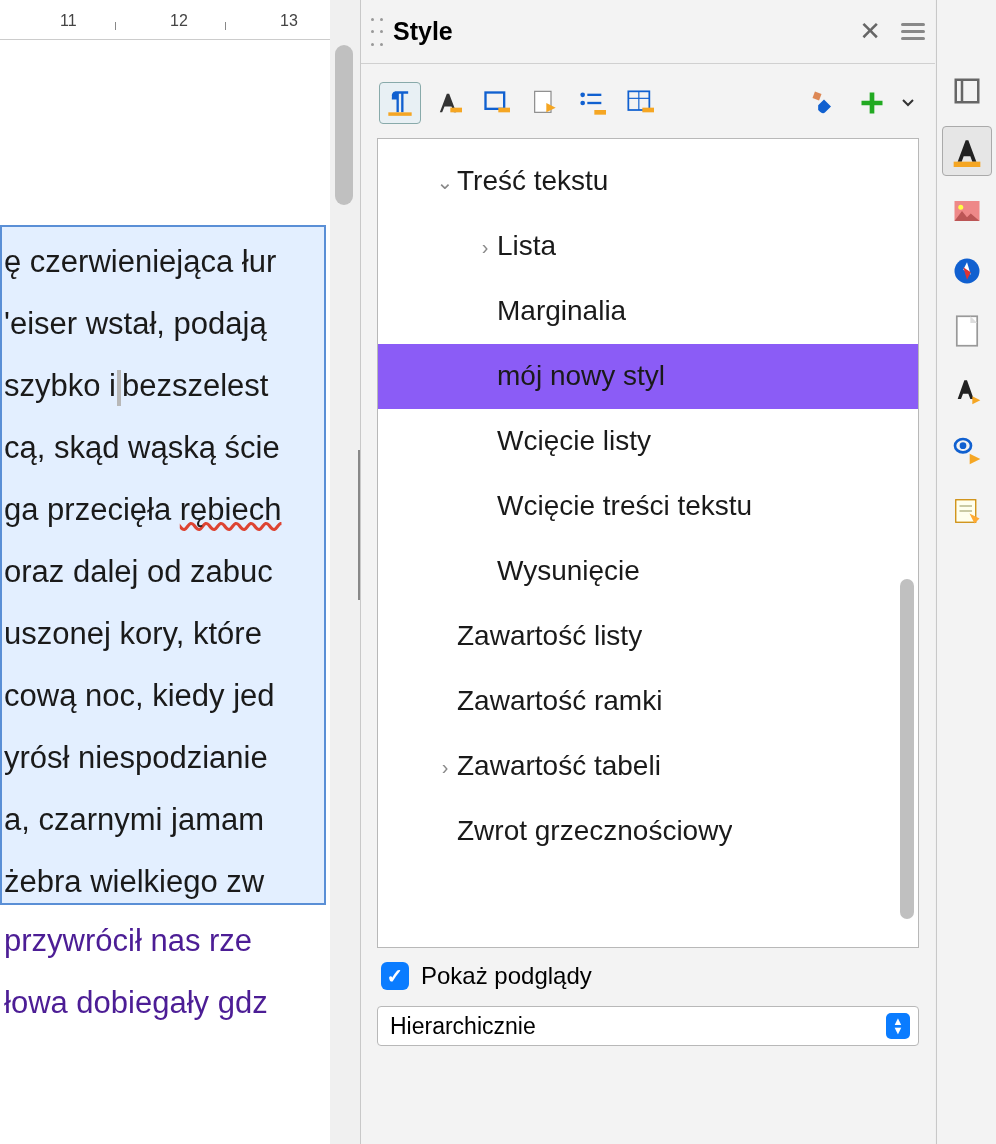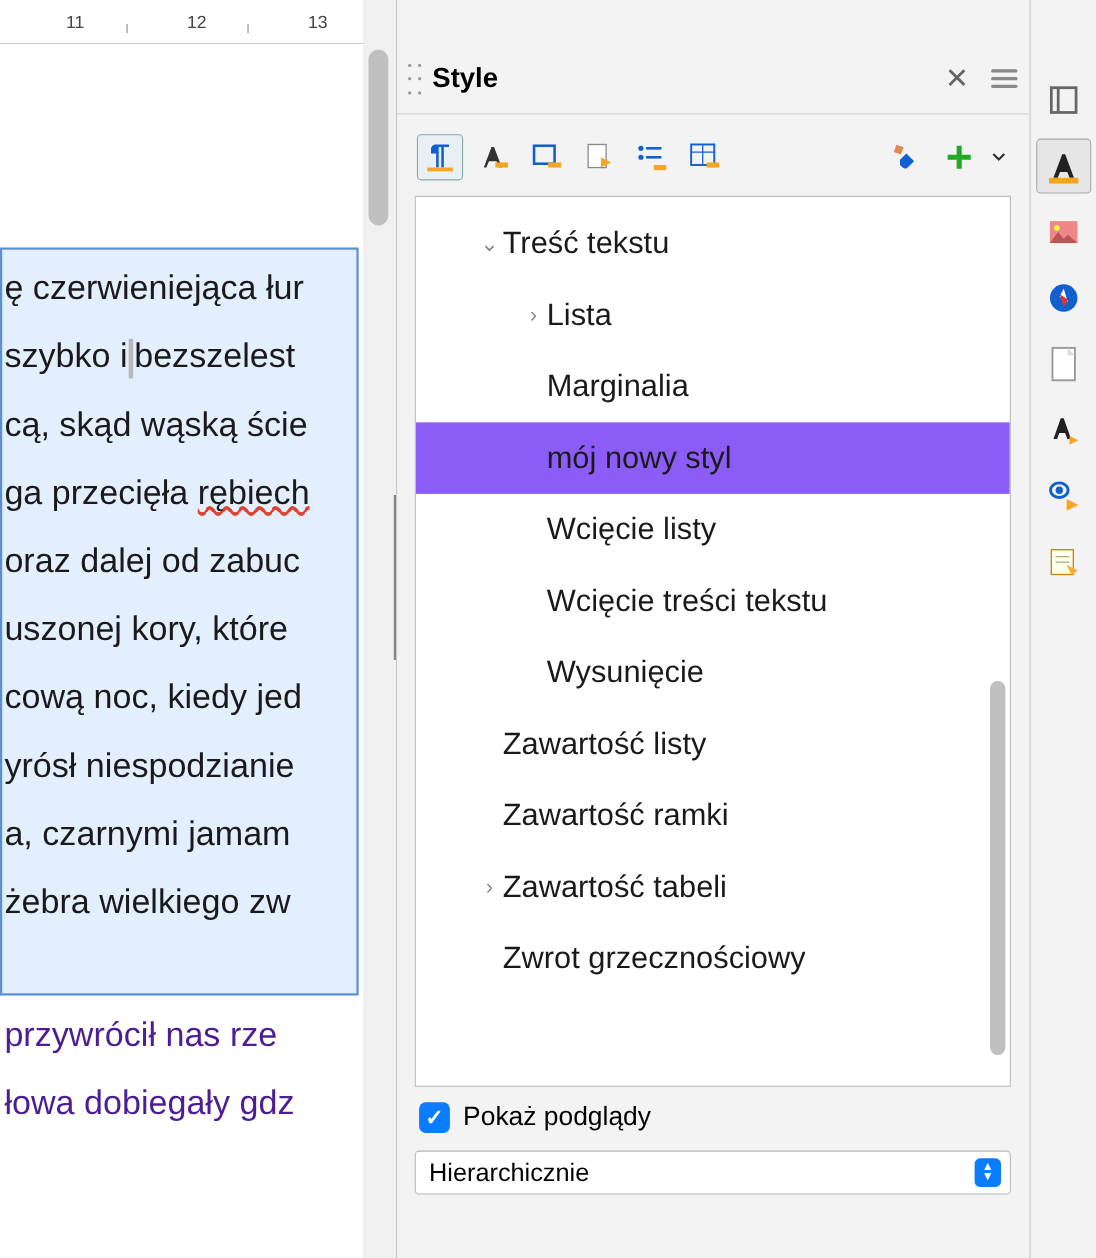--- a/index.html
+++ b/index.html
@@ -87,21 +87,20 @@
     height: 1144px;
     background: #f3f3f3;
     border-left: 1px solid #c8c8c8;
   }
   .panel-header {
     display: flex;
     align-items: center;
     height: 64px;
     padding: 0 10px;
     border-bottom: 1px solid #d0d0d0;
-    margin-top: 40px;
   }
   .grip {
     width: 12px;
     height: 28px;
     display: flex;
     flex-direction: column;
     justify-content: space-between;
     margin-right: 10px;
   }
   .grip span { background:#999; width:3px; height:3px; border-radius:50%; }
@@ -245,20 +244,21 @@
   <div class="ruler">
     <span class="num" style="left:60px">11</span>
     <span class="num" style="left:170px">12</span>
     <span class="num" style="left:280px">13</span>
     <span class="tick" style="left:115px"></span>
     <span class="tick" style="left:225px"></span>
   </div>
 
   <div class="doc-page">
     <div>ę czerwieniejąca łur</div>
+    <div>'eiser wstał, podają</div>
     <div>szybko i<span class="cursor-bar"></span>bezszelest</div>
     <div>cą, skąd wąską ście</div>
     <div>ga przecięła <span class="redline">rębiech</span></div>
     <div>oraz dalej od zabuc</div>
     <div>uszonej kory, które</div>
     <div>cową noc, kiedy jed</div>
     <div>yrósł niespodzianie</div>
     <div>a, czarnymi jamam</div>
     <div>żebra wielkiego zw</div>
   </div>

